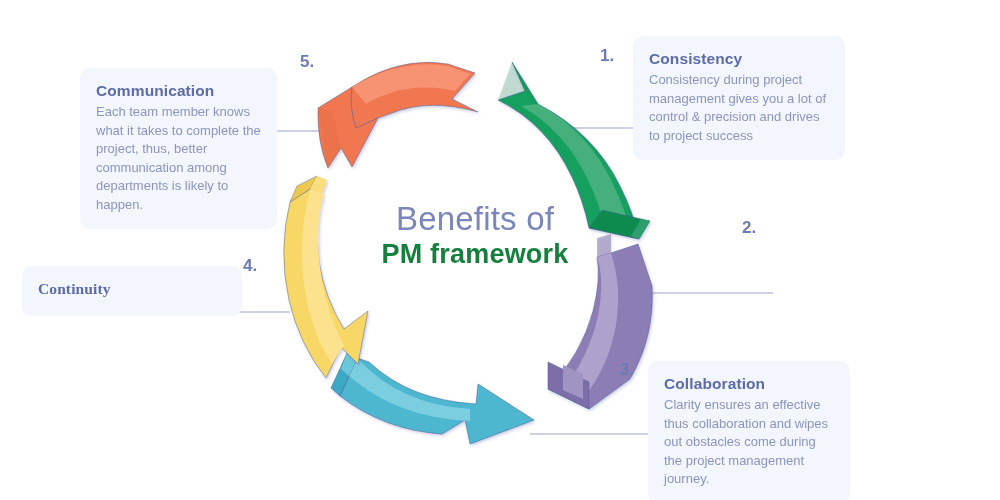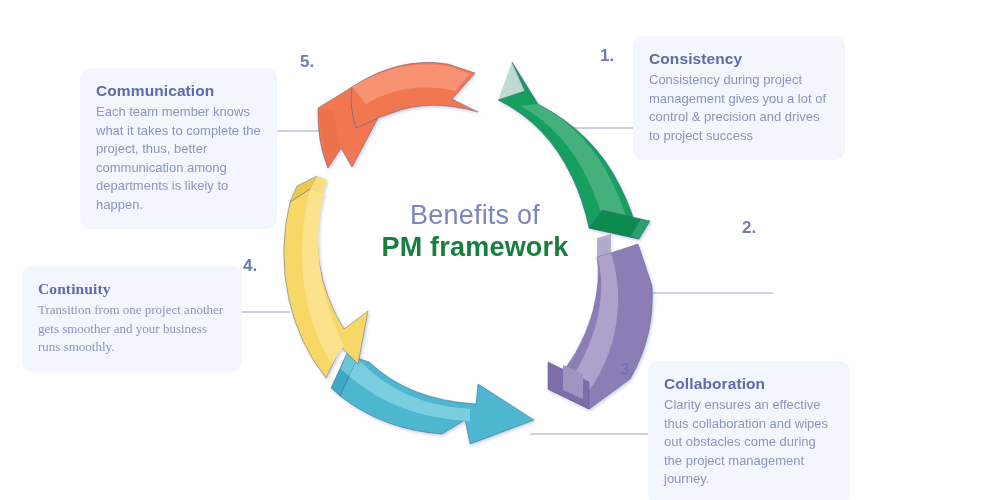--- a/index.html
+++ b/index.html
@@ -78,21 +78,21 @@
   #center-text {
     position: absolute;
     left: 330px;
     top: 200px;
     width: 290px;
     text-align: center;
     line-height: 1.18;
   }
   #center-line-1 {
     display: block;
-    font-size: 27px;
+    font-size: 33px;
     color: #7b86bb;
     letter-spacing: .2px;
   }
   #center-line-2 {
     display: block;
     font-size: 27px;
     font-weight: bold;
     color: #15803d;
     letter-spacing: .2px;
   }
@@ -253,21 +253,20 @@
 
   <div class="num" id="num-3">3.</div>
   <div class="card" id="card-3">
     <p class="card-title">Collaboration</p>
     <p class="card-body">Clarity ensures an effective thus collaboration and wipes out obstacles come during the project management journey.</p>
   </div>
 
   <div class="num" id="num-4">4.</div>
   <div class="card" id="card-4">
     <p class="card-title">Continuity</p>
-    <p class="card-body">Transition from one project another gets smoother and your business runs smoothly.</p>
   </div>
 
   <div class="num" id="num-5">5.</div>
   <div class="card" id="card-5">
     <p class="card-title">Communication</p>
     <p class="card-body">Each team member knows what it takes to complete the project, thus, better communication among departments is likely to happen.</p>
   </div>
 
   <div id="center-text">
     <span id="center-line-1">Benefits of</span>

